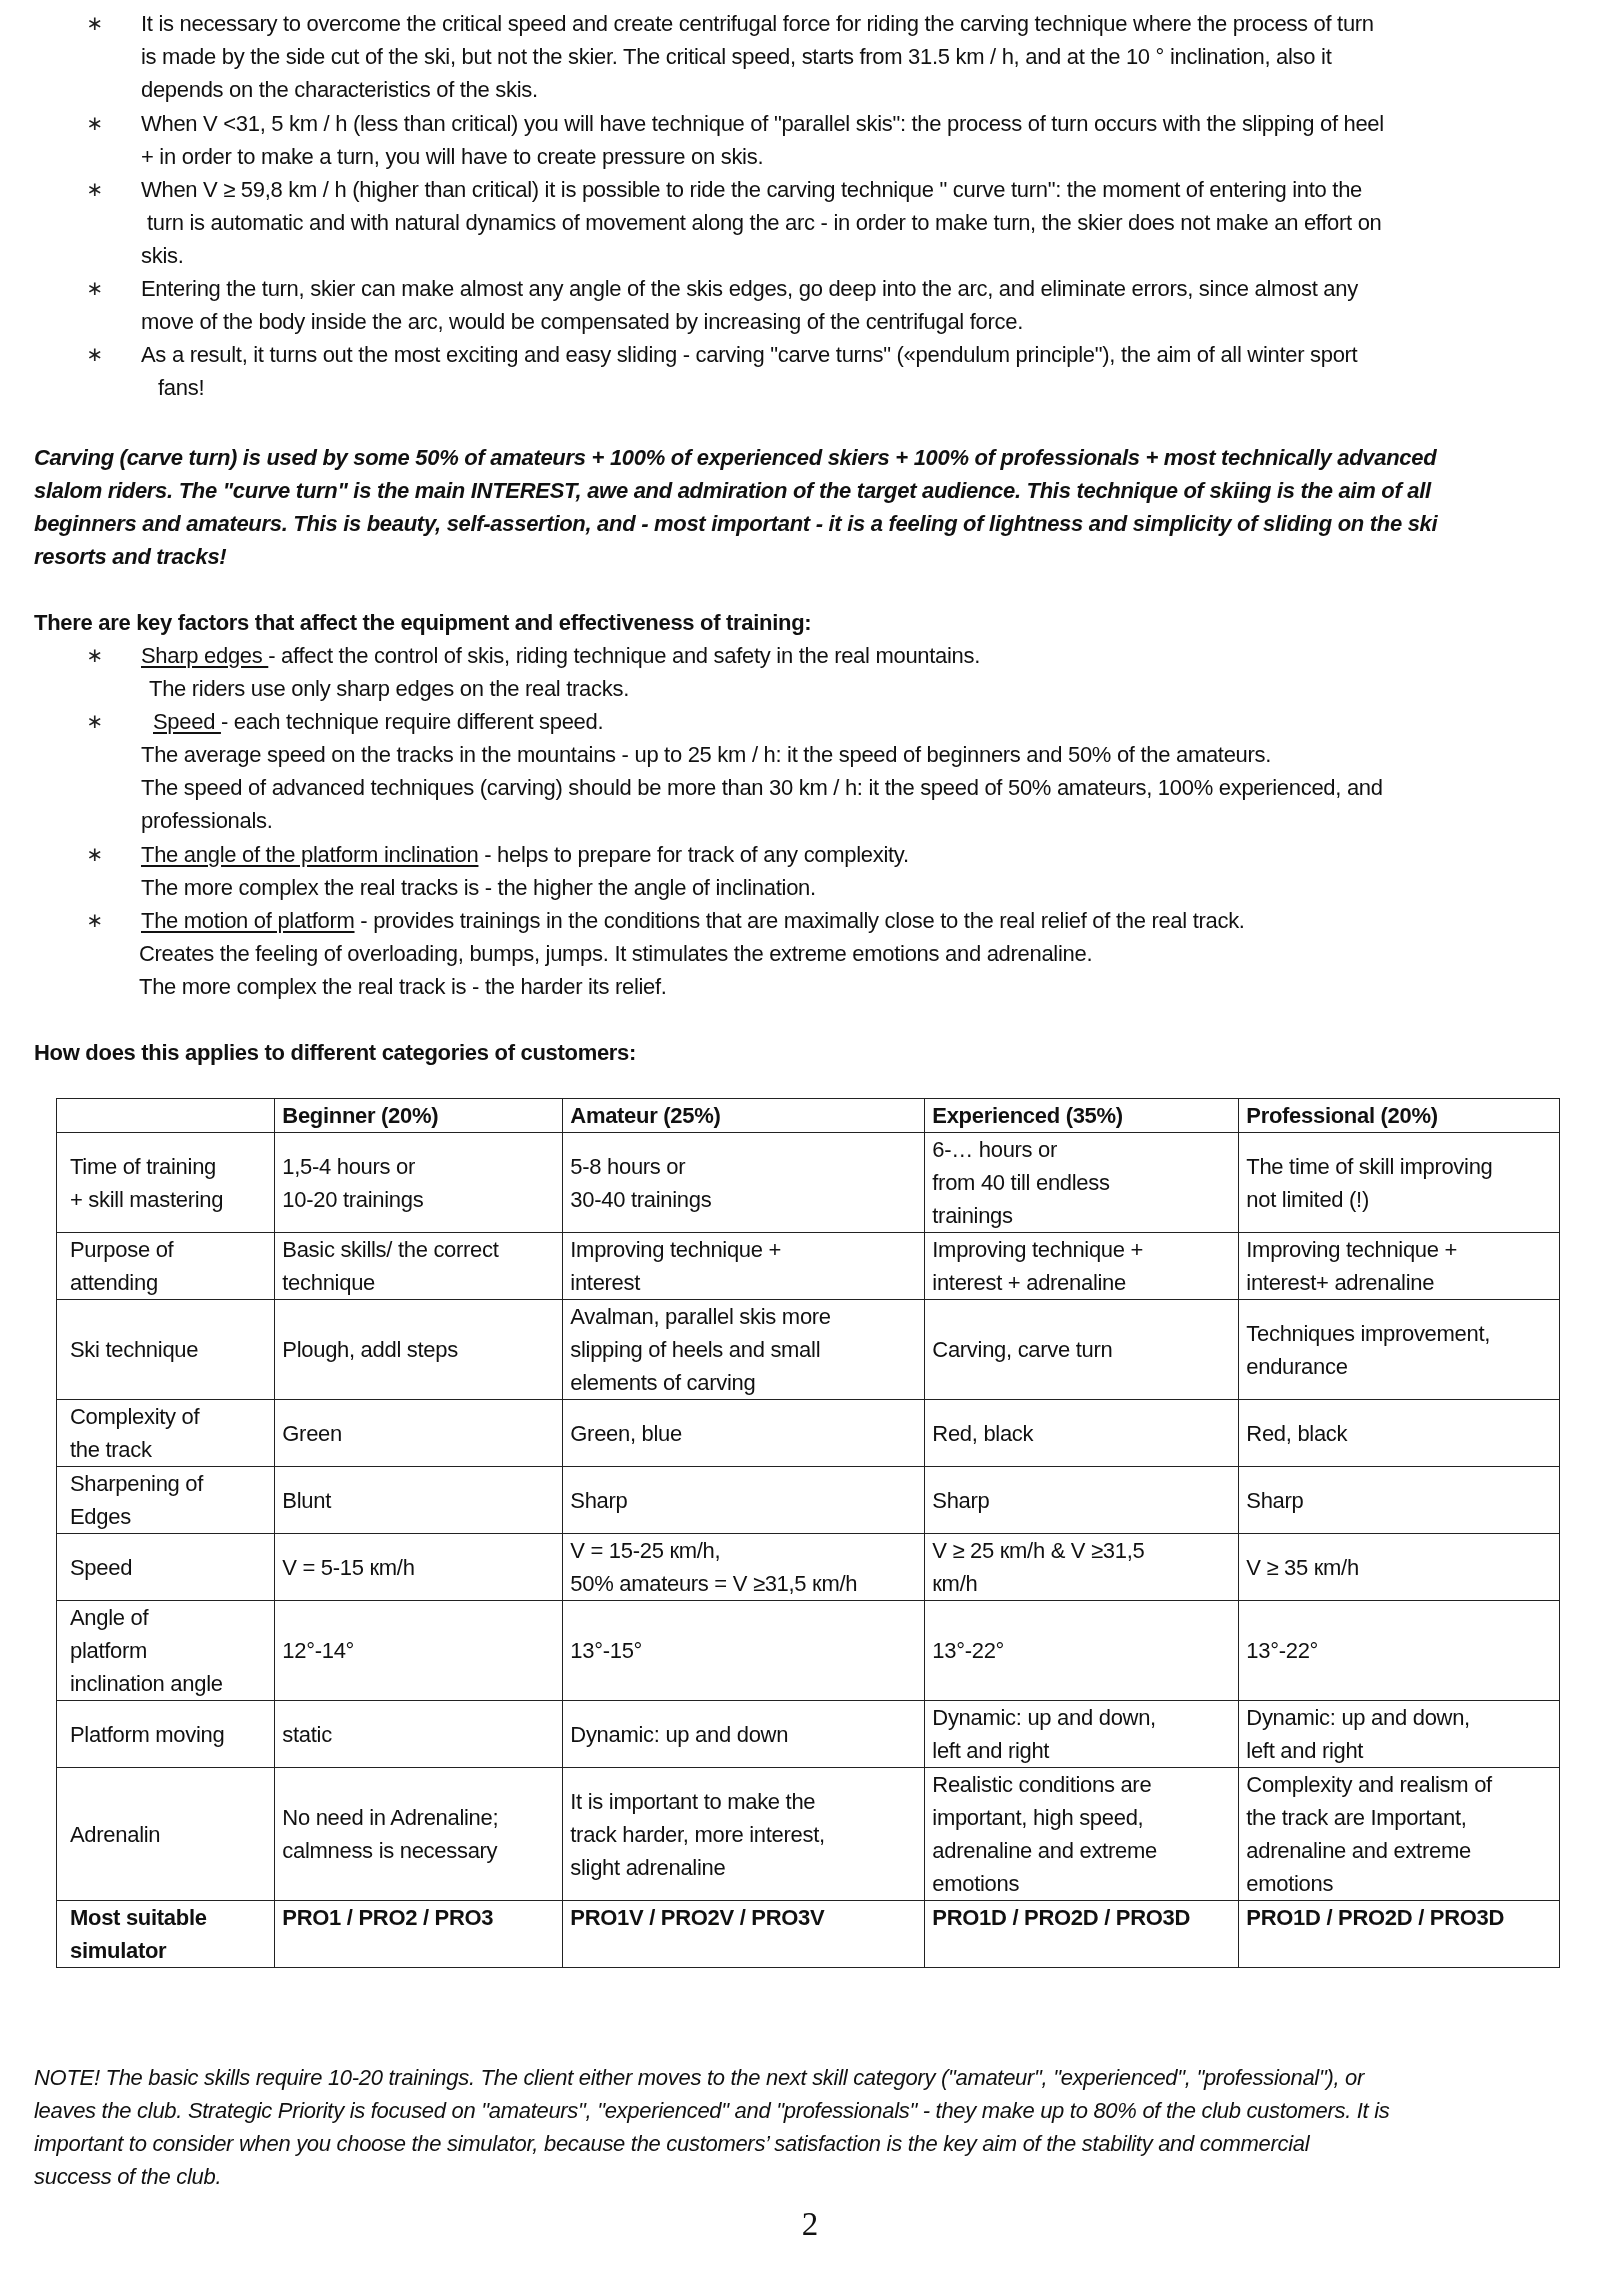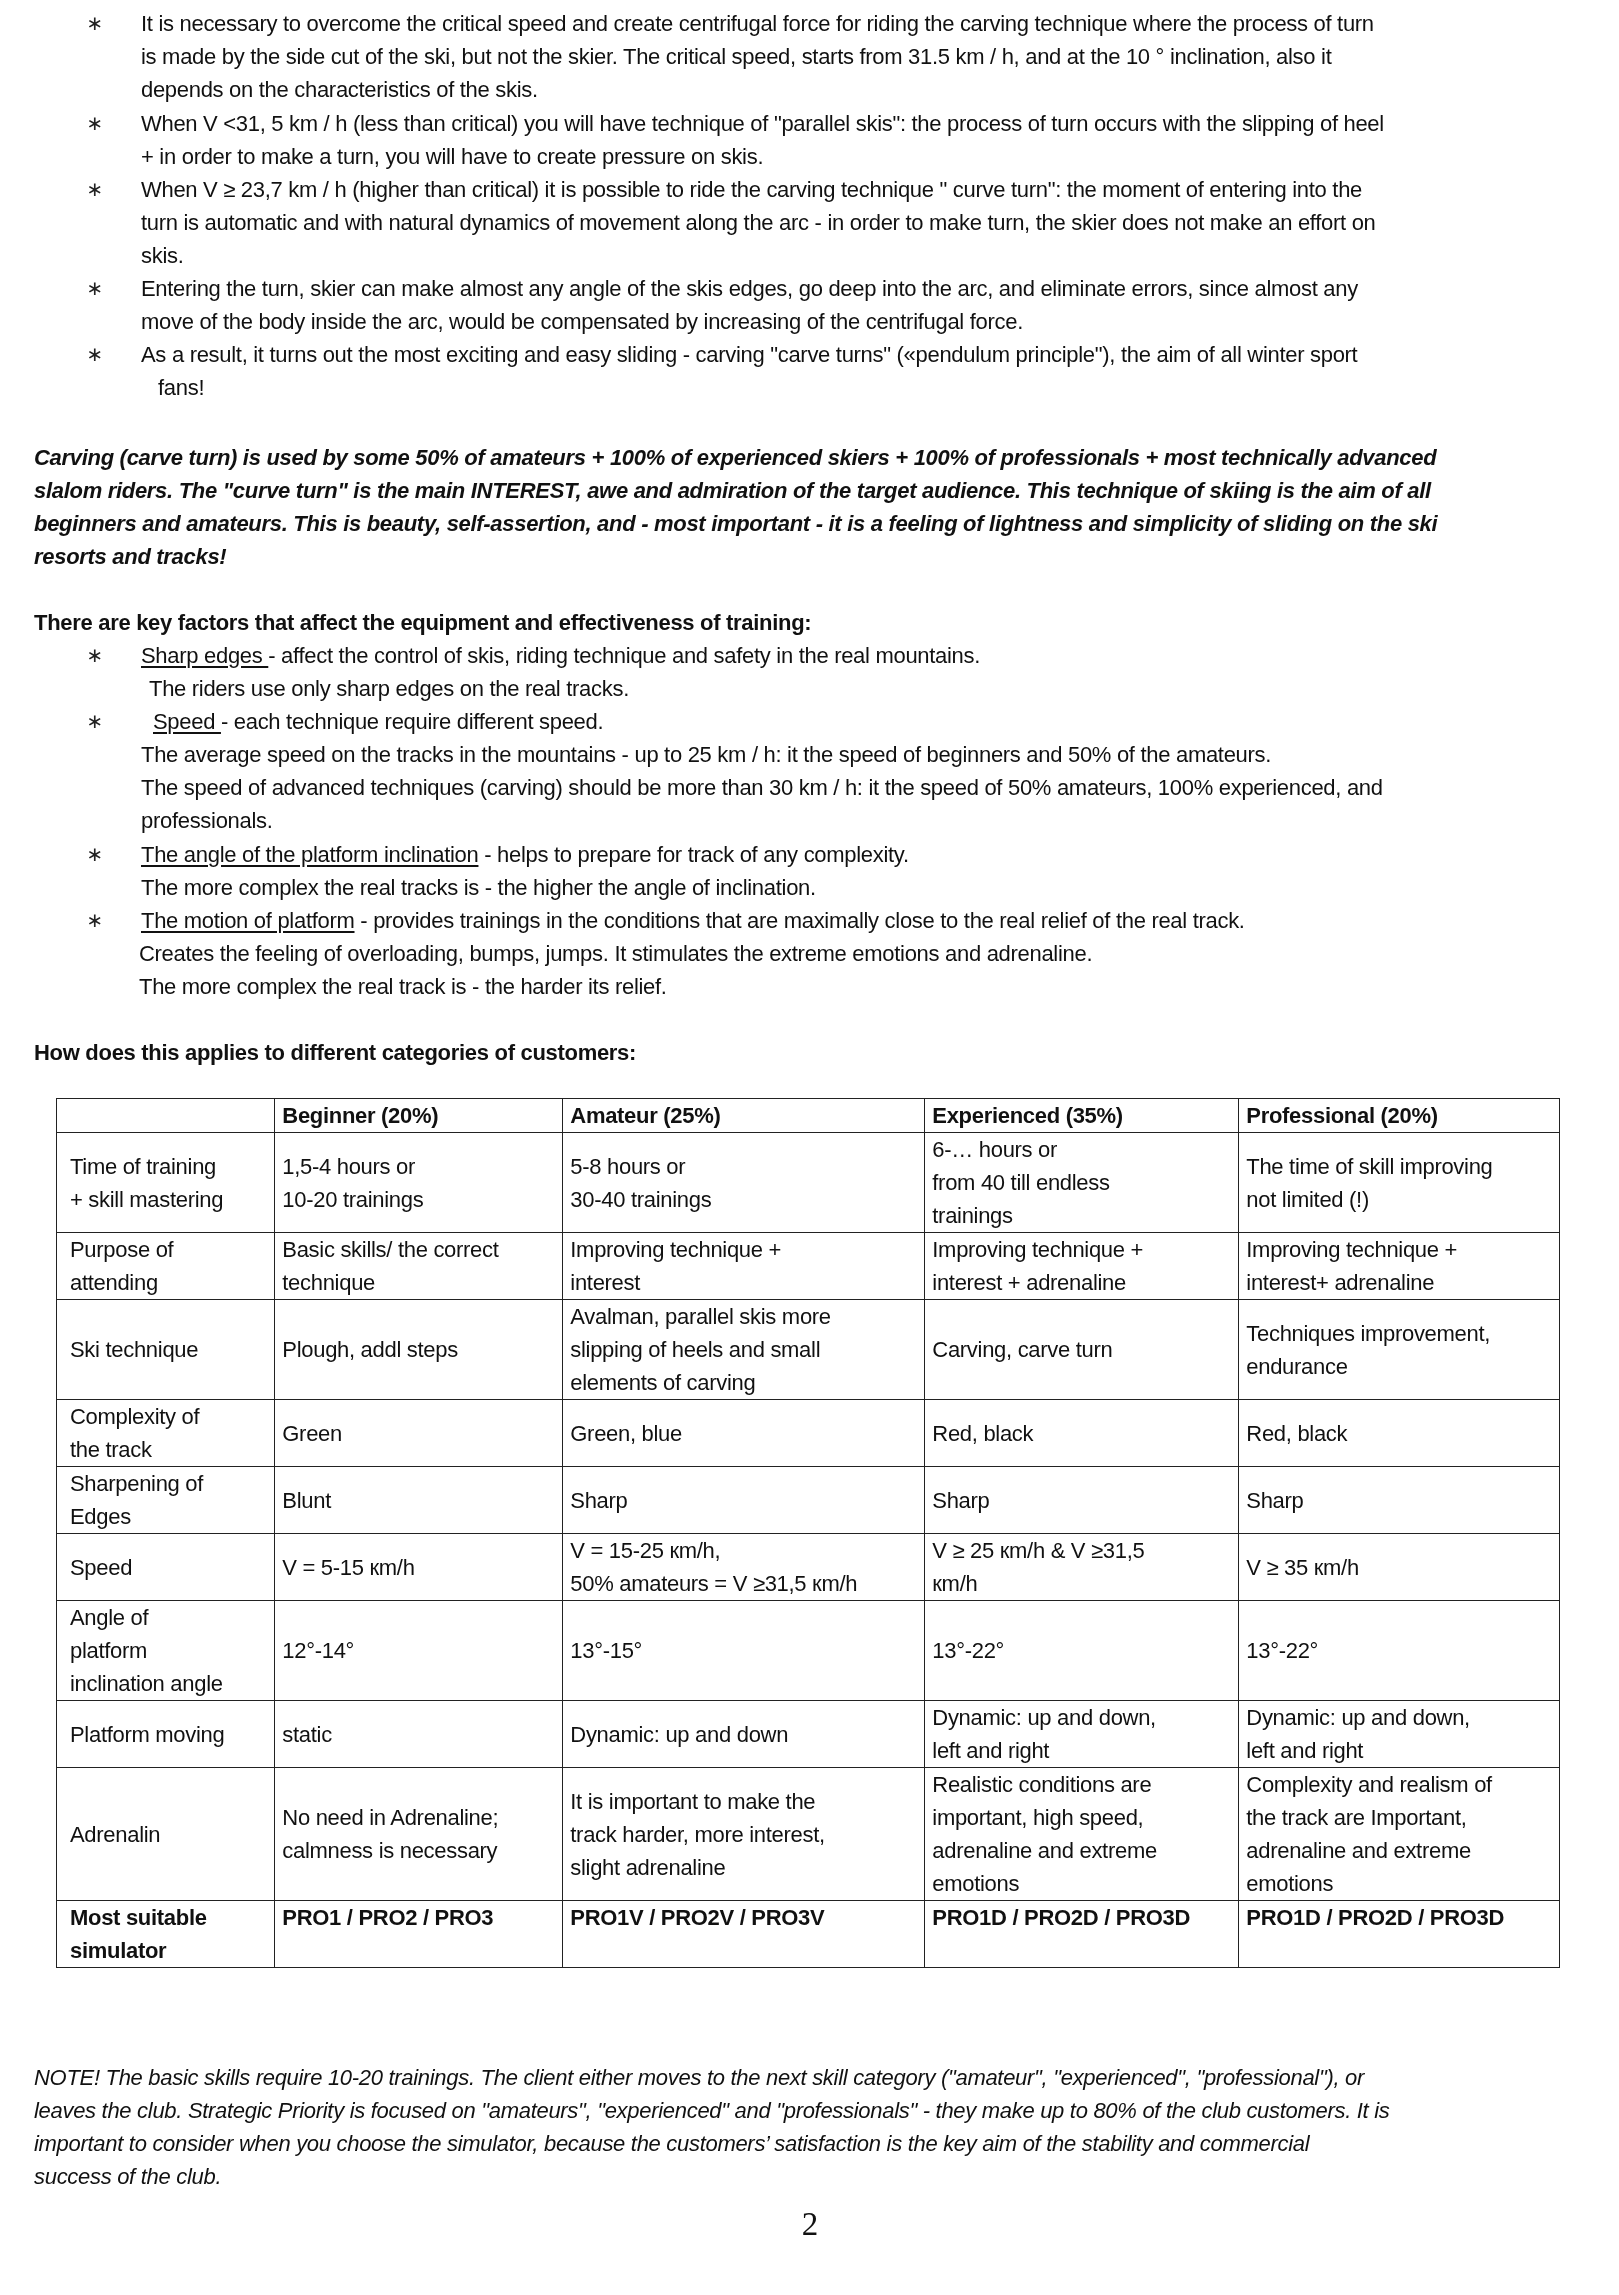--- a/index.html
+++ b/index.html
@@ -50,22 +50,22 @@
     <span class="bullet" style="top:7.3px">∗</span>
     <div class="line" style="left:141px; top:7.3px">It is necessary to overcome the critical speed and create centrifugal force for riding the carving technique where the process of turn</div>
     <div class="line" style="left:141px; top:40px">is made by the side cut of the ski, but not the skier. The critical speed, starts from 31.5 km / h, and at the 10 ° inclination, also it</div>
     <div class="line" style="left:141px; top:73px">depends on the characteristics of the skis.</div>
 
     <span class="bullet" style="top:107px">∗</span>
     <div class="line" style="left:141px; top:107px">When V &lt;31, 5 km / h (less than critical) you will have technique of "parallel skis": the process of turn occurs with the slipping of heel</div>
     <div class="line" style="left:141px; top:140px">+ in order to make a turn, you will have to create pressure on skis.</div>
 
     <span class="bullet" style="top:173px">∗</span>
-    <div class="line" style="left:141px; top:173px">When V ≥ 23,7 km / h (higher than critical) it is possible to ride the carving technique " curve turn": the moment of entering into the</div>
-    <div class="line" style="left:141px; top:206px">turn is automatic and with natural dynamics of movement along the arc - in order to make turn, the skier does not make an effort on</div>
+    <div class="line" style="left:141px; top:173px">When V ≥ 59,8 km / h (higher than critical) it is possible to ride the carving technique " curve turn": the moment of entering into the</div>
+    <div class="line" style="left:147px; top:206px">turn is automatic and with natural dynamics of movement along the arc - in order to make turn, the skier does not make an effort on</div>
     <div class="line" style="left:141px; top:239px">skis.</div>
 
     <span class="bullet" style="top:272px">∗</span>
     <div class="line" style="left:141px; top:272px">Entering the turn, skier can make almost any angle of the skis edges, go deep into the arc, and eliminate errors, since almost any</div>
     <div class="line" style="left:141px; top:305px">move of the body inside the arc, would be compensated by increasing of the centrifugal force.</div>
 
     <span class="bullet" style="top:338px">∗</span>
     <div class="line" style="left:141px; top:338px">As a result, it turns out the most exciting and easy sliding - carving "carve turns" («pendulum principle"), the aim of all winter sport</div>
     <div class="line" style="left:158px; top:371px">fans!</div>
   </div>

